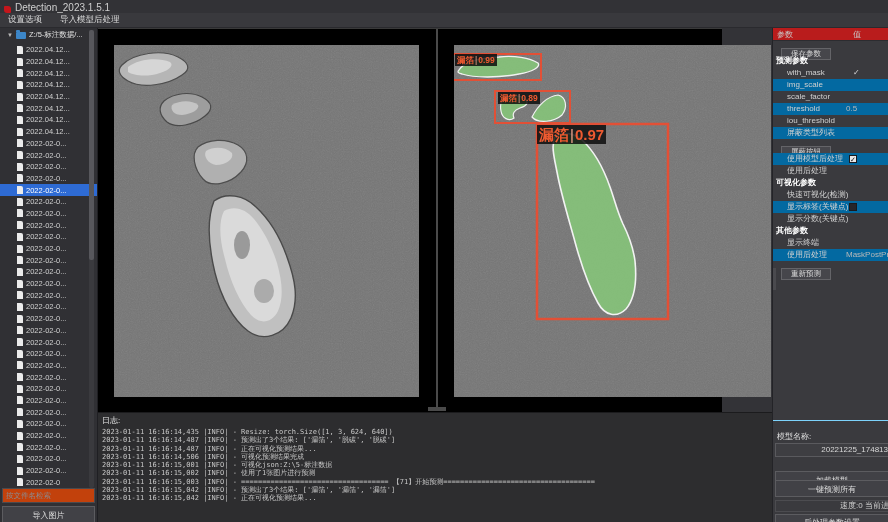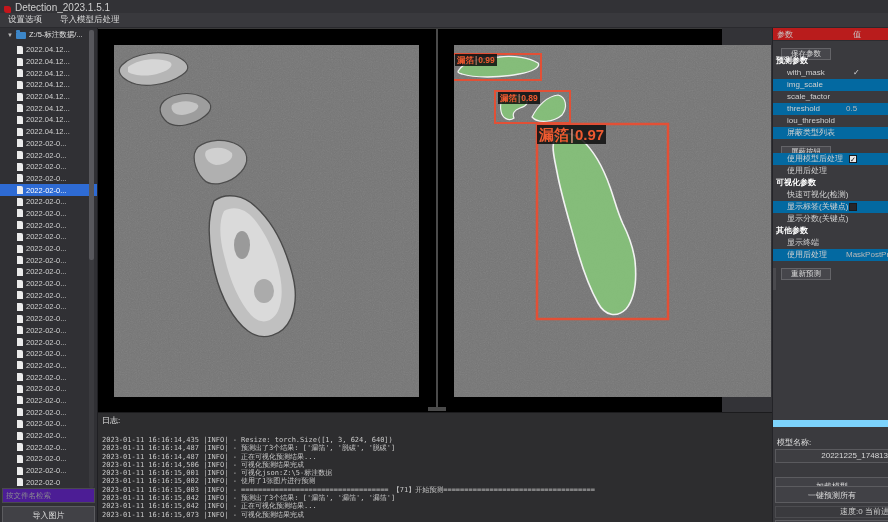--- a/index.html
+++ b/index.html
@@ -24,21 +24,21 @@
   .caret{font-size:6px;color:#b8b8b8;}
   .folder{width:10px;height:7px;background:#3c86c8;border-radius:1px;position:relative;flex:0 0 auto;}
   .folder:before{content:"";position:absolute;top:-2px;left:0;width:4px;height:2px;background:#3c86c8;border-radius:1px 1px 0 0;}
   .file-list{position:absolute;left:0;top:16px;right:0;height:444px;overflow:hidden;}
   .frow{display:flex;align-items:center;gap:3px;height:11.7px;padding-left:17px;
         font-size:7.5px;color:#d2d2d2;white-space:nowrap;}
   .frow.sel{background:#2e6bd4;color:#fff;}
   .ficon{width:6px;height:8px;background:#ececec;border-radius:0 2px 0 0;flex:0 0 auto;}
   .side-scroll{position:absolute;right:3px;top:2px;width:5px;height:458px;background:#3a3a3e;border-radius:2px;}
   .side-thumb{position:absolute;left:0;top:0;width:5px;height:230px;background:#57575c;border-radius:2px;}
-  .search-box{position:absolute;left:2px;top:460px;width:93px;height:15px;background:#4c1d95;
+  .search-box{position:absolute;left:2px;top:460px;width:93px;height:15px;background:#c2410c;
               border:1px solid #4a4a4e;color:#d0d0d0;font-size:7.5px;padding:0 3px;
               font-family:"Liberation Sans","DejaVu Sans",sans-serif;}
   .search-box::placeholder{color:#8b8b90;}
   .import-btn{position:absolute;left:2px;top:478px;width:93px;height:18px;background:#414146;
               border:1px solid #5c5c60;color:#dedede;font-size:8px;
               font-family:"Liberation Sans","DejaVu Sans",sans-serif;}
 
   
   .viewport{position:absolute;left:98px;top:28px;width:624px;height:384px;background:#000;
             border-top:1px solid #3a3a3a;}
@@ -50,21 +50,21 @@
   .det-label{position:absolute;background:rgba(8,8,8,.82);color:#ee5a30;font-weight:bold;
              white-space:nowrap;padding:0 2px;}
   .det-label .bar{color:#f2a68c;font-weight:normal;padding:0 1px;}
   .dl-1{left:1px;top:9px;font-size:8.5px;line-height:12px;}
   .dl-2{left:44px;top:47px;font-size:8.5px;line-height:12px;}
   .dl-3{left:83px;top:80px;font-size:15px;line-height:19px;}
 
   
   .logpanel{position:absolute;left:98px;top:412px;width:674px;height:110px;background:#2d2d2f;
             border-top:1px solid #1b1b1d;padding:2px 4px;overflow:hidden;}
-  .logtitle{font-size:8px;color:#e6e6e6;margin-bottom:10px;}
+  .logtitle{font-size:8px;color:#e6e6e6;margin-bottom:2px;}
   .logline{font-family:"DejaVu Sans Mono","Liberation Mono",monospace;font-size:7px;
            line-height:8.3px;color:#c8c8c8;white-space:pre;}
 
   
   .rpanel{position:absolute;left:772px;top:28px;width:116px;bottom:0;background:#3a3a3e;
           border-left:1px solid #232327;overflow:hidden;}
   .phead{position:relative;height:13px;background:#b91c1c;border-bottom:1px solid #2c2c30;
          font-size:8px;color:#c9c9c9;line-height:13px;padding-left:4px;}
   .phead .vcol{position:absolute;left:80px;top:0;}
   .prow,.psec{position:relative;height:12px;line-height:12px;font-size:8px;padding-left:14px;
@@ -75,21 +75,21 @@
   .pcheck{position:absolute;left:80px;top:0;color:#d8d8d8;}
   .pcb{position:absolute;left:76px;top:2px;width:8px;height:8px;background:#26262a;
        border:1px solid #1a1a1e;line-height:7px;font-size:7px;color:#111;text-align:center;}
   .pcb.checked{background:#e8e8e8;}
   .pbtnwrap{height:14px;padding:1px 0 1px 8px;}
   .pbtn{height:12px;min-width:50px;background:#46464b;border:1px solid #646468;color:#d8d8d8;
         font-size:7.5px;line-height:9px;padding:0 6px;font-family:"Liberation Sans","DejaVu Sans",sans-serif;}
   .rsplit{position:absolute;left:0;top:240px;width:3px;height:22px;background:#4a4a4e;}
 
   
-  .msec{position:absolute;left:0;top:392px;right:0;bottom:0;border-top:7px solid #7dd3fc;}
+  .msec{position:absolute;left:0;top:392px;right:0;bottom:0;border-top:1px solid #7dd3fc;}
   .mlabel{position:absolute;left:4px;top:10px;font-size:8px;color:#e0e0e0;}
   .mfield{position:absolute;left:2px;top:22px;width:114px;height:14px;background:#3e3e42;
           border:1px solid #5a5a5e;font-size:8px;line-height:12px;text-align:right;
           color:#d8d8d8;overflow:hidden;white-space:nowrap;}
   .mbtn{position:absolute;left:2px;background:#414146;border:1px solid #5c5c60;color:#dedede;
         font-size:8px;text-align:center;font-family:"Liberation Sans","DejaVu Sans",sans-serif;}
   .mload{top:39px;width:114px;height:17px;line-height:15px;margin-top:11px;}
   .mpredict{top:59px;width:114px;height:17px;line-height:15px;overflow:hidden;}
   .mstatus{position:absolute;left:2px;top:79px;width:114px;height:12px;border:1px solid #4c4c50;
            font-size:8px;line-height:10px;color:#cfcfcf;white-space:nowrap;padding-left:64px;overflow:visible;}
@@ -345,21 +345,20 @@
     <div>
         <div class="logline">2023-01-11 16:16:14,435 |INFO| - Resize: torch.Size([1, 3, 624, 640])</div>
         <div class="logline">2023-01-11 16:16:14,487 |INFO| - 预测出了3个结果: ['漏箔', '脱碳', '脱碳']</div>
         <div class="logline">2023-01-11 16:16:14,487 |INFO| - 正在可视化预测结果...</div>
         <div class="logline">2023-01-11 16:16:14,506 |INFO| - 可视化预测结果完成</div>
         <div class="logline">2023-01-11 16:16:15,001 |INFO| - 可视化json:Z:\5-标注数据</div>
         <div class="logline">2023-01-11 16:16:15,002 |INFO| - 使用了1张图片进行预测</div>
         <div class="logline">2023-01-11 16:16:15,003 |INFO| - =================================== 【71】开始预测====================================</div>
         <div class="logline">2023-01-11 16:16:15,042 |INFO| - 预测出了3个结果: ['漏箔', '漏箔', '漏箔']</div>
         <div class="logline">2023-01-11 16:16:15,042 |INFO| - 正在可视化预测结果...</div>
-        <div class="logline">2023-01-11 16:16:15,073 |INFO| - 可视化预测结果完成</div>
       </div>
   </div>
 
   <div class="rpanel">
     <div class="phead">
       <span>参数</span>
       <span class="vcol">值</span>
     </div>
     <div>
         <div class="pbtnwrap"><button class="pbtn">保存参数</button></div>

